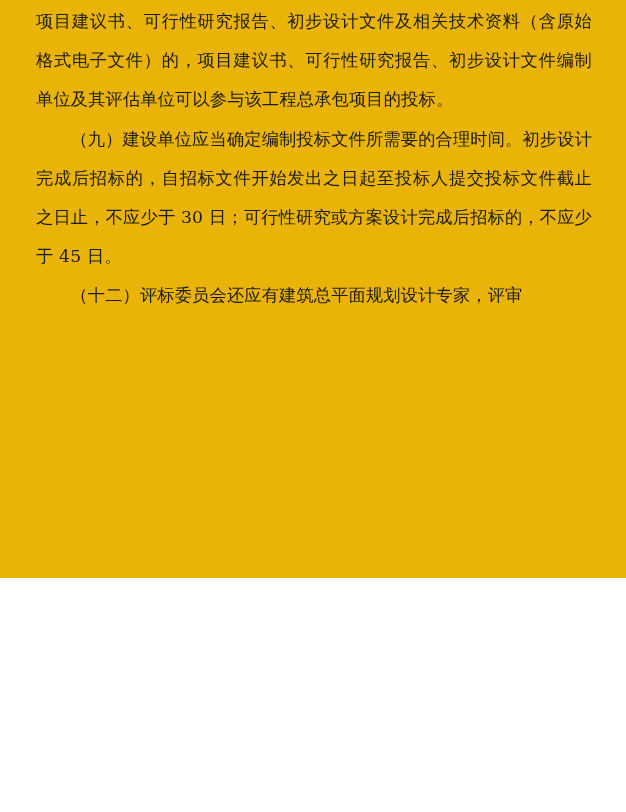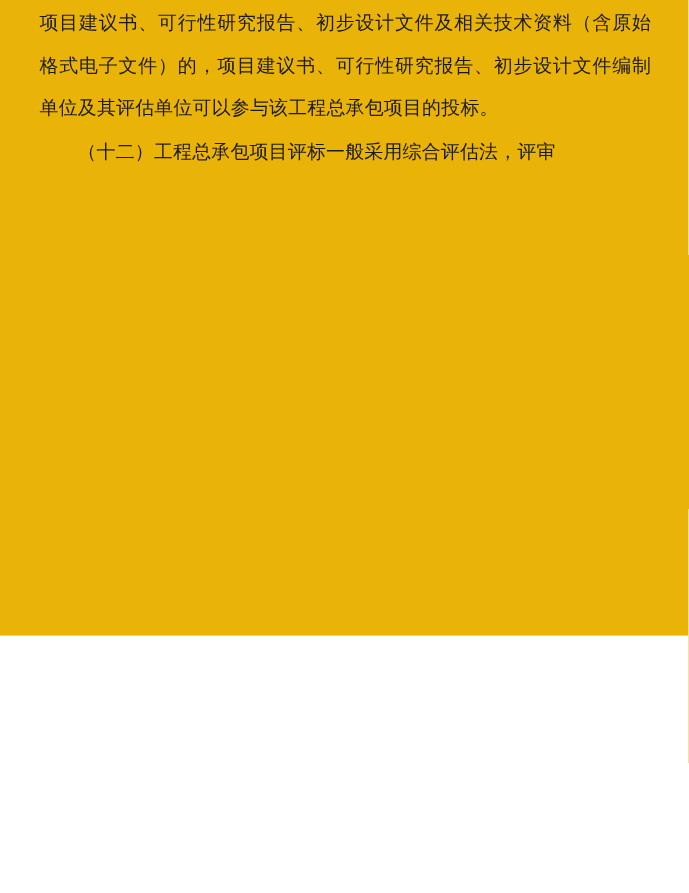--- a/index.html
+++ b/index.html
@@ -39,19 +39,20 @@
   }
 </style>
 </head>
 <body>
 
 <div class="page">
   <div class="doc-body">
 
     <p class="para noindent">项目建议书、可行性研究报告、初步设计文件及相关技术资料（含原始格式电子文件）的，项目建议书、可行性研究报告、初步设计文件编制单位及其评估单位可以参与该工程总承包项目的投标。</p>
 
+    <p class="para indent">（九）建设单位应当确定编制投标文件所需要的合理时间。初步设计完成后招标的，自招标文件开始发出之日起至投标人提交投标文件截止之日止，不应少于 30 日；可行性研究或方案设计完成后招标的，不应少于 45 日。</p>
 
 
 
-    <p class="para indent">（十二）工程总承包项目评标一般采用综合评估法，评审</p>
+    <p class="para indent">（十二）评标委员会还应有建筑总平面规划设计专家，评审</p>
 
   </div>
 </div>
 
 </body></html>

